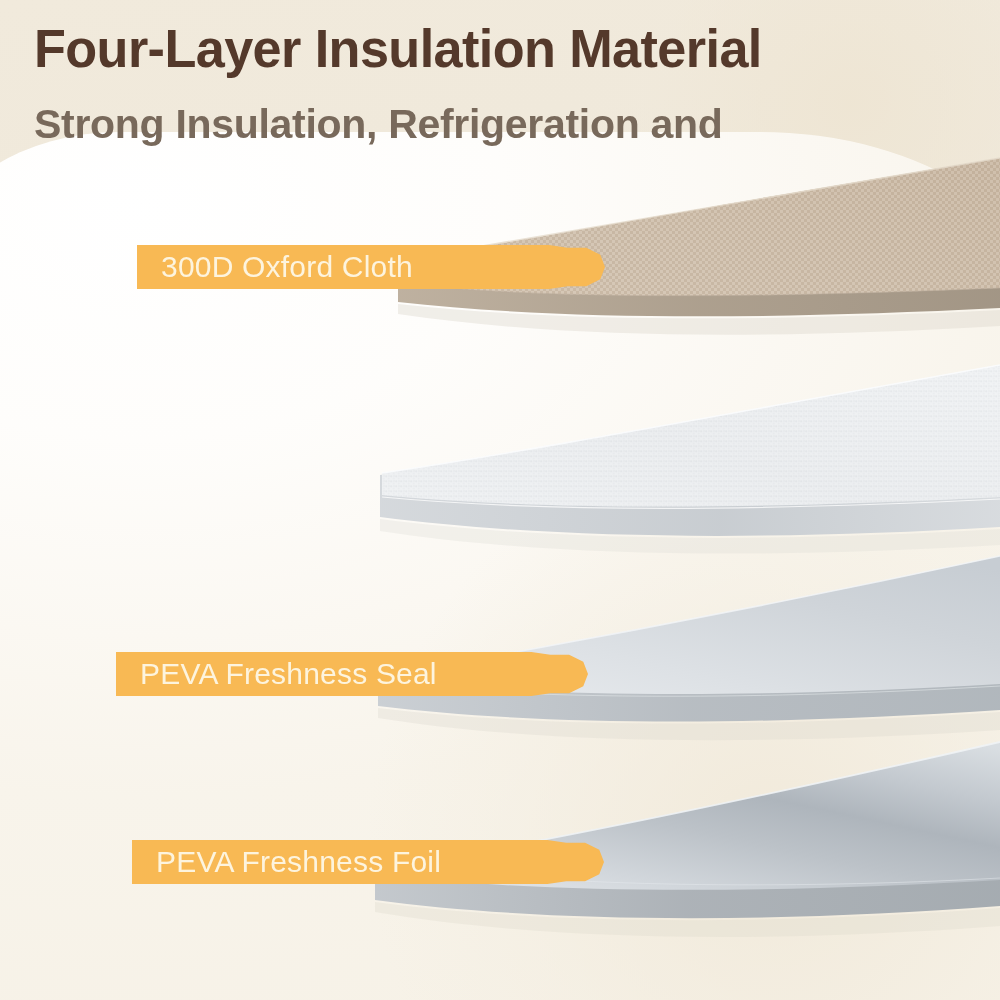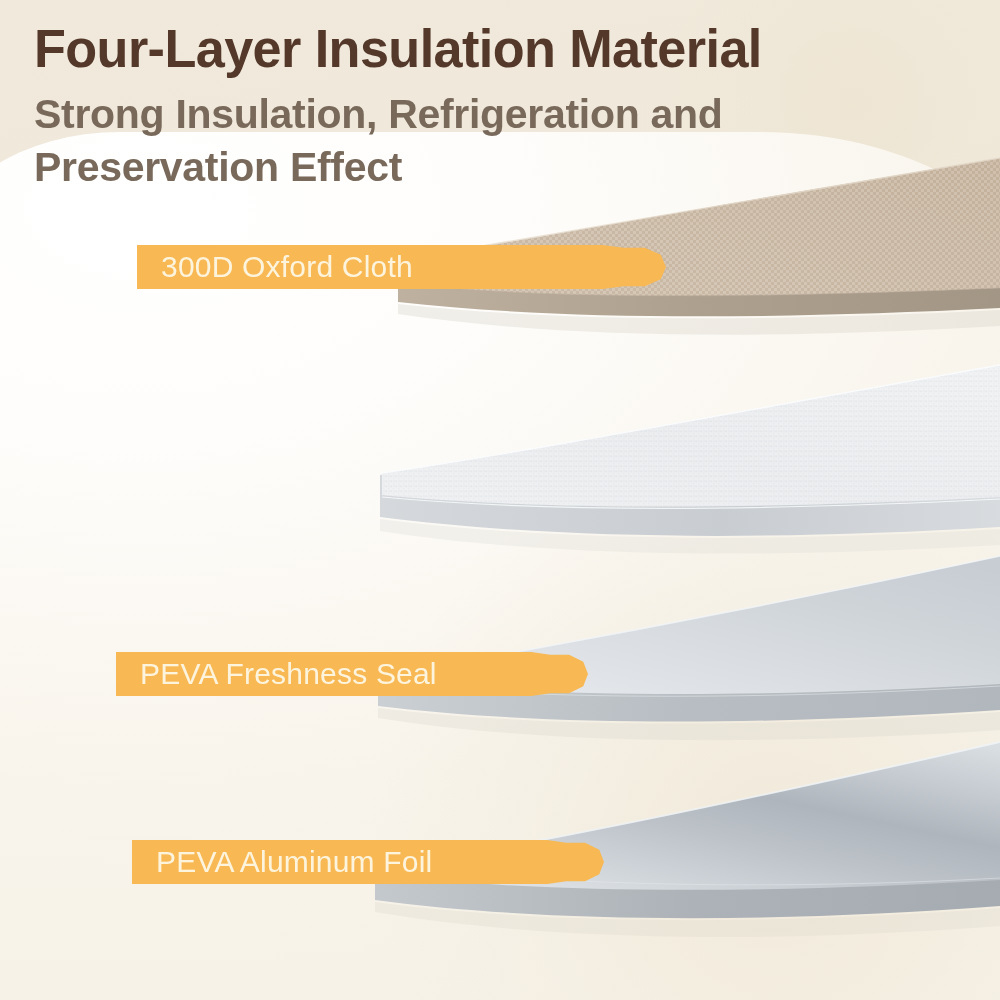--- a/index.html
+++ b/index.html
@@ -64,21 +64,21 @@
     font-size: 53px;
     line-height: 62px;
     font-weight: 700;
     letter-spacing: -0.6px;
     color: #54392B;
     white-space: nowrap;
     transform: scaleX(0.985);
     transform-origin: left center;
   }
   .subtitle {
-    margin-top: 8px;
+    margin-top: 18px;
     font-size: 41px;
     line-height: 53px;
     font-weight: 700;
     letter-spacing: -0.3px;
     color: #78695B;
     max-width: 910px;
   }
   .subtitle .sline { display: block; white-space: nowrap; }
 
   
@@ -245,30 +245,29 @@
         <path d="M375,134 C540,156 760,158 1000,140 L1000,158 C760,176 540,172 375,144 Z" fill="#DAD6CB" opacity="0.3"></path>
       </svg>
     </div>
 
   </div>
 
   <div class="heading-block">
     <div class="title">Four-Layer Insulation Material</div>
     <div class="subtitle">
       <span class="sline">Strong Insulation, Refrigeration and</span>
-      <span class="sline">Preservation Effect</span>
-    </div>
-  </div>
-
-  <div class="badge" style="left:137px;top:245px;width:529px;">
+    </div>
+  </div>
+
+  <div class="badge" style="left:137px;top:245px;width:468px;">
     <span class="badge-label">300D Oxford Cloth</span>
   </div>
 
 
   <div class="badge" style="left:116px;top:652px;width:472px;">
     <span class="badge-label">PEVA Freshness Seal</span>
   </div>
 
   <div class="badge" style="left:132px;top:840px;width:472px;">
-    <span class="badge-label">PEVA Aluminum Foil</span>
+    <span class="badge-label">PEVA Freshness Foil</span>
   </div>
 
 </div>
 
 </body></html>

